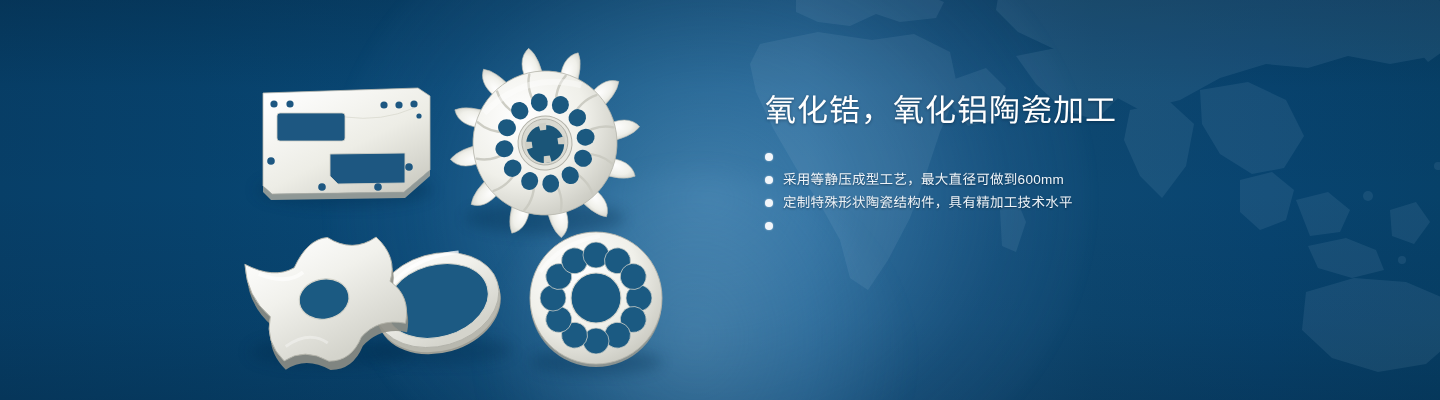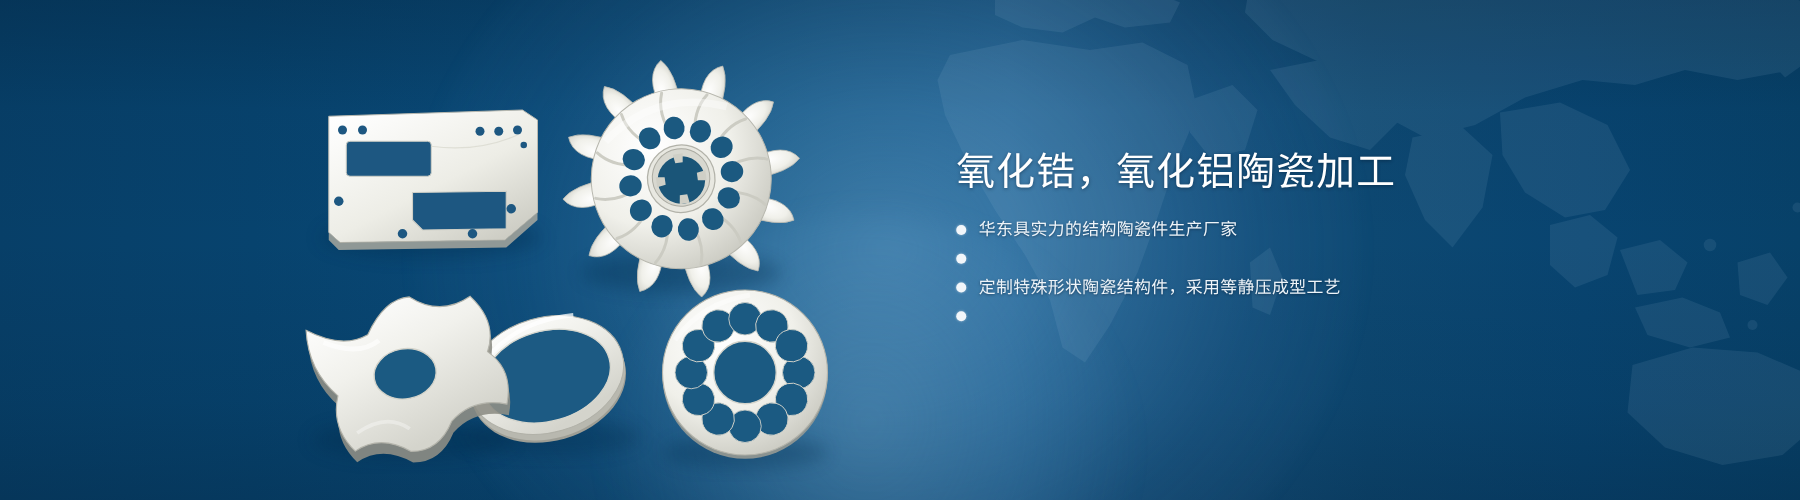--- a/index.html
+++ b/index.html
@@ -76,21 +76,21 @@
   .worldmap svg { display: block; width: 100%; height: 100%; }
 
   
   .products { position: absolute; left: 0; top: 0; width: 720px; height: 400px; }
   .products svg { display: block; }
 
   
   .copy {
     position: absolute;
     left: 765px;
-    top: 116px;
+    top: 89px;
     width: 620px;
   }
   .headline {
     color: #ffffff;
     font-size: 31px;
     line-height: 44px;
     font-weight: 400;
     letter-spacing: 1px;
     margin: 0 0 12px 0;
     text-shadow: 0 1px 3px rgba(0,20,40,0.45);
@@ -446,28 +446,28 @@
       </g>
     </svg>
   </div>
 
   <div class="copy">
     <h1 class="headline">氧化锆，氧化铝陶瓷加工</h1>
 
     <ul class="bullets">
       <li class="bullet">
         <span class="dot"></span>
-        <span class="bullet-text">华东具实力的结构陶瓷件生产厂家</span>
       </li>
       <li class="bullet">
         <span class="dot"></span>
+        <span class="bullet-text">采用等静压成型工艺，最大直径可做到600mm</span>
       </li>
       <li class="bullet">
         <span class="dot"></span>
-        <span class="bullet-text">定制特殊形状陶瓷结构件，采用等静压成型工艺</span>
+        <span class="bullet-text">定制特殊形状陶瓷结构件，具有精加工技术水平</span>
       </li>
       <li class="bullet">
         <span class="dot"></span>
       </li>
     </ul>
   </div>
 
 </div>
 
 </body></html>

